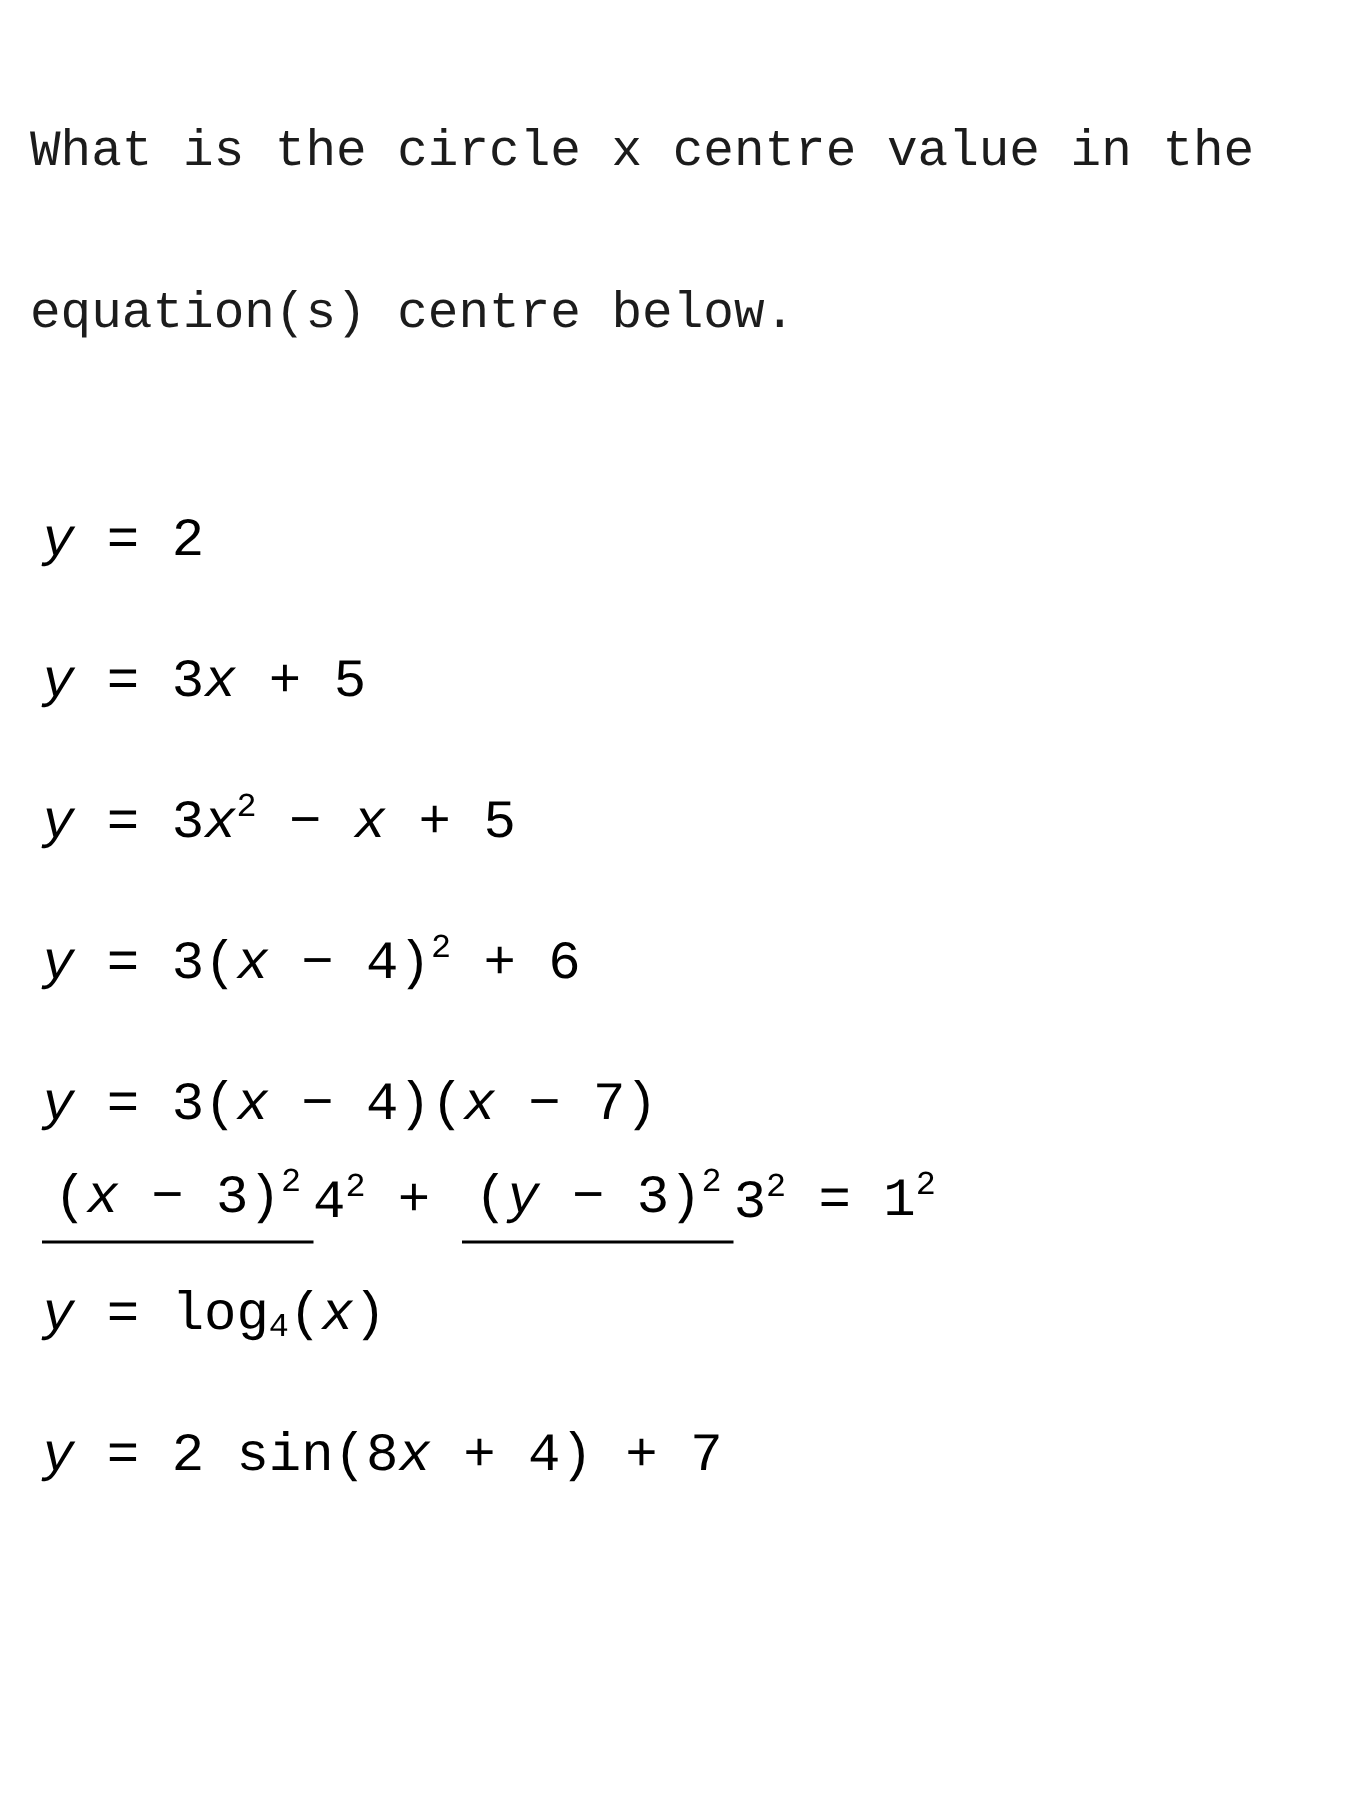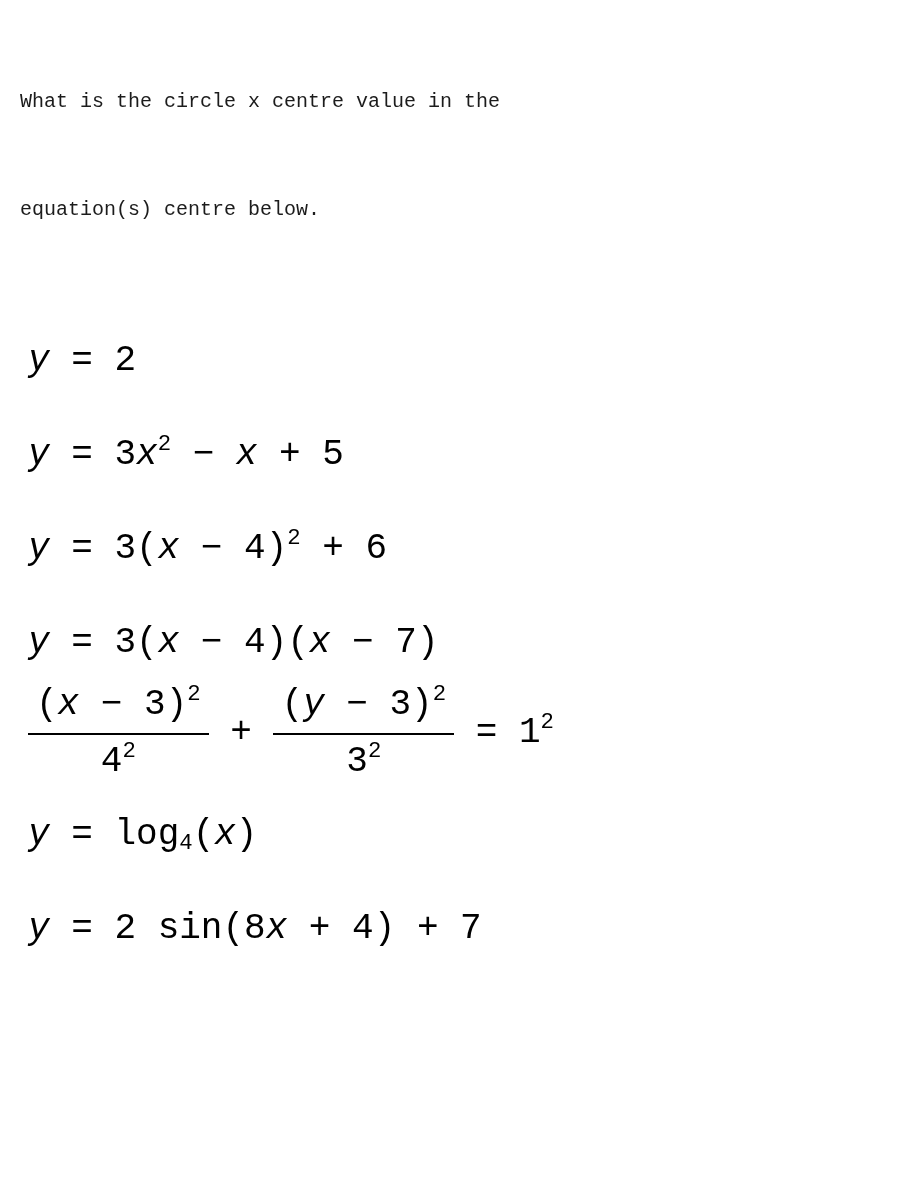--- a/index.html
+++ b/index.html
@@ -5,21 +5,21 @@
   html, body {
     margin: 0;
     padding: 0;
     background: #ffffff;
     width: 900px;
     height: 1200px;
     overflow: hidden;
   }
   .question {
     font-family: "Liberation Mono", "DejaVu Sans Mono", monospace;
-    font-size: 20px;
+    font-size: 34px;
     line-height: 36px;
     color: #1c1c1c;
     padding: 12px 21px 0 20px;
     white-space: pre;
   }
   .equations {
     margin-top: 72px;
     padding-left: 28px;
     color: #000000;
   }
@@ -44,21 +44,21 @@
     vertical-align: 0.62em;
     line-height: 0;
   }
   .msub {
     font-size: 0.62em;
     vertical-align: -0.22em;
     line-height: 0;
   }
   .mfrac {
     display: inline-flex;
-    flex-direction: column;
+    flex-direction: row;
     align-items: center;
     vertical-align: middle;
     text-align: center;
   }
   .mnum {
     display: block;
     border-bottom: 2px solid #000;
     padding: 0 8px 2px 8px;
     line-height: 52px;
   }
@@ -71,20 +71,21 @@
 </head>
 <body>
 
 <div class="question">
   <div>What is the circle x centre value in the</div>
   <div>equation(s) centre below.</div>
 </div>
 
 <div class="equations">
   <div class="eq"><span class="mi">y</span><span class="mr"> = 2</span></div>
+  <div class="eq"><span class="mi">y</span><span class="mr"> = 3</span><span class="mi">x</span><span class="mr"> + 5</span></div>
   <div class="eq"><span class="mi">y</span><span class="mr"> = 3</span><span class="mi">x</span><span class="msup"><span class="mr">2</span></span><span class="mr"> − </span><span class="mi">x</span><span class="mr"> + 5</span></div>
   <div class="eq"><span class="mi">y</span><span class="mr"> = 3(</span><span class="mi">x</span><span class="mr"> − 4)</span><span class="msup"><span class="mr">2</span></span><span class="mr"> + 6</span></div>
   <div class="eq"><span class="mi">y</span><span class="mr"> = 3(</span><span class="mi">x</span><span class="mr"> − 4)(</span><span class="mi">x</span><span class="mr"> − 7)</span></div>
   <div class="eq frac-row"><span class="mfrac"><span class="mnum"><span class="mr">(</span><span class="mi">x</span><span class="mr"> − 3)</span><span class="msup"><span class="mr">2</span></span></span><span class="mden"><span class="mr">4</span><span class="msup"><span class="mr">2</span></span></span></span><span><span class="mr"> + </span></span><span class="mfrac"><span class="mnum"><span class="mr">(</span><span class="mi">y</span><span class="mr"> − 3)</span><span class="msup"><span class="mr">2</span></span></span><span class="mden"><span class="mr">3</span><span class="msup"><span class="mr">2</span></span></span></span><span><span class="mr"> = 1</span><span class="msup"><span class="mr">2</span></span></span></div>
   <div class="eq"><span class="mi">y</span><span class="mr"> = log</span><span class="msub"><span class="mr">4</span></span><span class="mr">(</span><span class="mi">x</span><span class="mr">)</span></div>
   <div class="eq"><span class="mi">y</span><span class="mr"> = 2 sin(8</span><span class="mi">x</span><span class="mr"> + 4) + 7</span></div>
 
 </div>
 
 </body></html>

